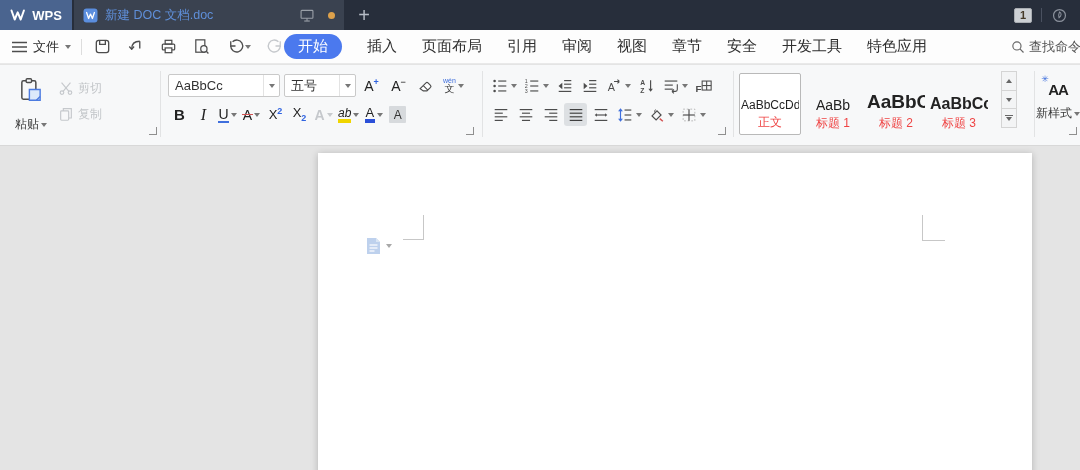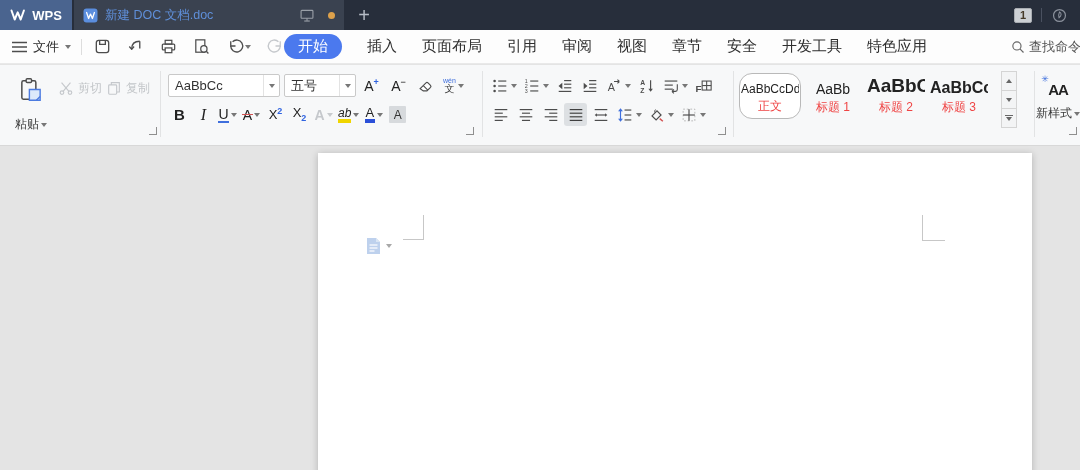--- a/index.html
+++ b/index.html
@@ -37,42 +37,42 @@
   .bigbtn .lbl{font-size:12px;color:#3a3a3a;margin-top:12px;display:flex;align-items:center;gap:2px;white-space:nowrap}
   .caret{width:0;height:0;border-left:3.5px solid transparent;border-right:3.5px solid transparent;border-top:4px solid #777;display:inline-block}
   .caret.dis{border-top-color:#c8cbce}
   .row{position:absolute;display:flex;align-items:center}
   .rbtn{height:23px;min-width:23px;padding:0 2px;display:flex;align-items:center;justify-content:center;gap:2px;border-radius:3px;box-sizing:border-box}
   .rbtn.active{background:#dde0e3}
   .combo{height:23px;background:#fff;border:1px solid #c9c9c9;border-radius:2px;display:flex;align-items:center;box-sizing:border-box;font-size:13px;color:#333}
   .combo .val{flex:1;padding:0 6px;white-space:nowrap;overflow:hidden}
   .combo .cbtn{width:15px;height:100%;display:flex;align-items:center;justify-content:center;border-left:1px solid #e3e3e3}
   .dlgcorner{position:absolute;width:7px;height:7px;border-right:1px solid #8f8f8f;border-bottom:1px solid #8f8f8f}
-  .stack2{display:flex;gap:4px;justify-content:center}
+  .stack2{display:flex;flex-direction:column;gap:4px;justify-content:center}
   .smallbtn{display:flex;align-items:center;gap:4px;font-size:12px;color:#c3c6c9;height:22px}
   
   .b-ic{font-weight:bold;font-size:15px;color:#222}
   .i-ic{font-style:italic;font-family:"Liberation Serif",serif;font-size:16px;color:#222}
   .u-ic{font-size:14px;color:#222;border-bottom:2px solid #3f6fdd;line-height:14px}
   .strike-wrap{position:relative;font-size:14px;color:#222}
   .strike-wrap i{position:absolute;left:-1px;right:-1px;top:7px;height:1.5px;background:#d25252}
   .supsub{font-size:13px;color:#222;line-height:1}
   .supsub .mini{font-size:9px;color:#2f63e0;font-weight:bold}
   .fx-ic{font-weight:bold;font-size:14px;color:#c5c8cc}
   .hl-ic{font-size:12px;color:#222;border-bottom:4px solid #f0d500;line-height:12px;font-style:italic}
   .fc-ic{font-size:13px;color:#222;border-bottom:4px solid #2b50d8;line-height:13px;padding:0 1px}
   .shade-ic{font-size:12px;color:#333;background:#d7dadd;width:17px;height:17px;display:flex;align-items:center;justify-content:center;border-radius:1px}
   .grow{font-size:14px;color:#222;line-height:1}
   .grow sup{font-size:9px;color:#2f63e0;font-weight:bold}
   .grow.m sup{color:#555}
   .pinyin{display:flex;flex-direction:column;align-items:center;line-height:1}
   .pinyin .top{font-size:7px;color:#3f6fdd}
   .pinyin .bot{font-size:10px;color:#333}
   
-  .stylebox{width:62px;height:46px;border-radius:13px;display:flex;flex-direction:column;align-items:center;justify-content:flex-end;padding-bottom:3px;box-sizing:border-box;overflow:hidden}
+  .stylebox{width:62px;height:62px;border-radius:2px;display:flex;flex-direction:column;align-items:center;justify-content:flex-end;padding-bottom:3px;box-sizing:border-box;overflow:hidden}
   .stylebox.sel{background:#fff;border:1px solid #b9b9b9}
   .stylebox .sample{white-space:nowrap;overflow:hidden;max-width:58px;color:#222}
   .stylebox .sname{font-size:12px;color:#ef4444;margin-top:2px;white-space:nowrap}
   .s0{font-size:12px}.s1{font-size:14px;font-weight:normal}.s2{font-size:19px;font-weight:bold}.s3{font-size:16px;font-weight:bold}
   .gscroll{position:absolute;display:flex;flex-direction:column;width:16px;height:56px}
   .gs-btn{flex:1;border:1px solid #d4d4d4;background:#f3f4f5;display:flex;align-items:center;justify-content:center;margin-top:-1px;box-sizing:border-box}
   .tri-up{width:0;height:0;border-left:3.5px solid transparent;border-right:3.5px solid transparent;border-bottom:4px solid #666}
   .tri-dn{width:0;height:0;border-left:3.5px solid transparent;border-right:3.5px solid transparent;border-top:4px solid #666}
   .gs-more{display:flex;flex-direction:column;align-items:center;gap:1px}
   .gs-more .bar{width:8px;height:1.5px;background:#666}

